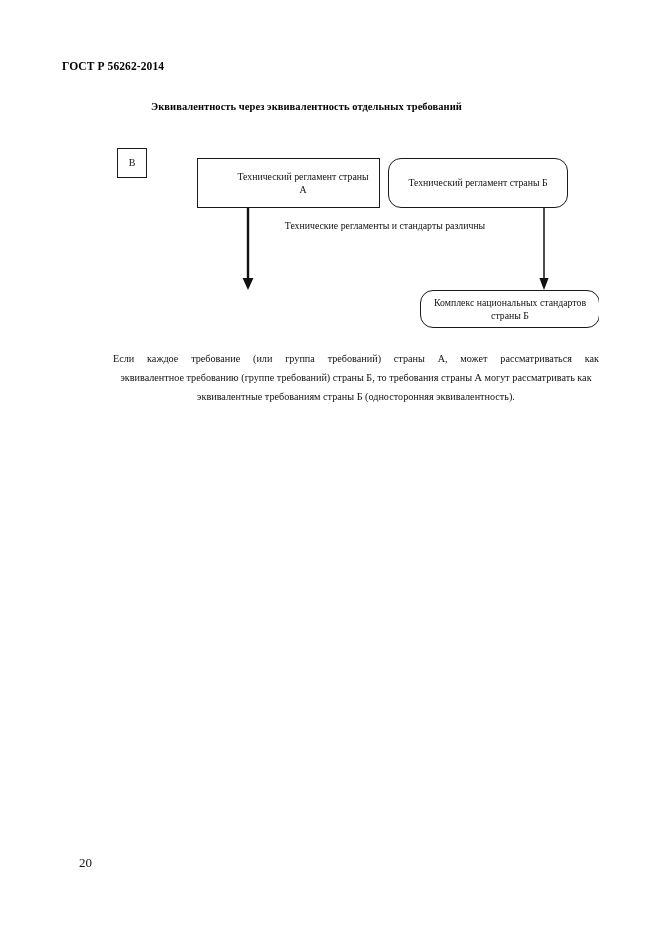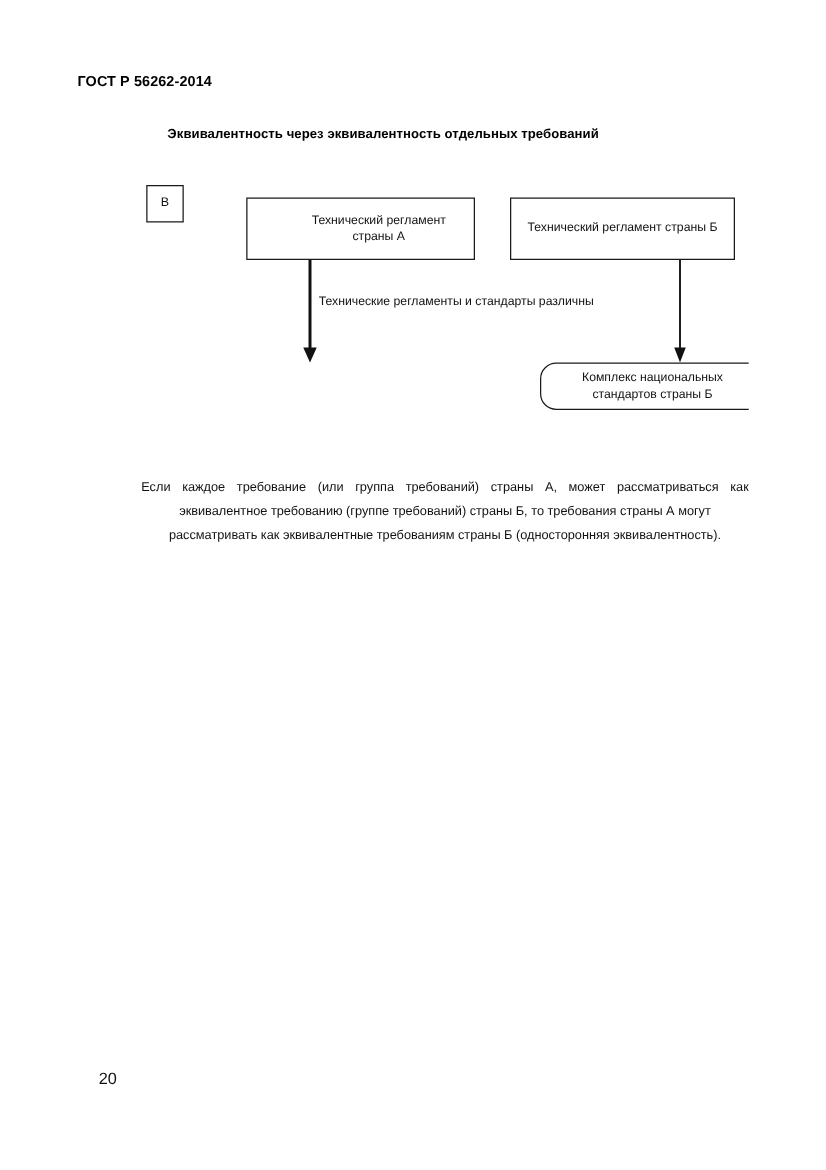--- a/index.html
+++ b/index.html
@@ -11,20 +11,21 @@
   body {
     font-family: "Liberation Sans", sans-serif;
     color: #000000;
   }
   .page {
     position: relative;
     width: 599px;
     height: 936px;
     background: #ffffff;
     overflow: hidden;
+    font-family: Liberation Serif, serif;
   }
 
   
   .doc-header {
     position: absolute;
     left: 62px;
     top: 60px;
     font-size: 11.5px;
     font-weight: bold;
     letter-spacing: 0.1px;
@@ -80,53 +81,54 @@
     padding: 0;
   }
   .node-tr-a {
     left: 197px;
     top: 158px;
     width: 183px;
     height: 50px;
     padding-left: 37px;
   }
   .node-tr-b {
-    left: 408px;
+    left: 388px;
     top: 158px;
     width: 180px;
     height: 50px;
+    border-radius: 13px;
   }
   .node-std-a {
     left: 197px;
     top: 290px;
     width: 183px;
     height: 38px;
   }
   .node-std-b {
-    left: 432px;
+    left: 420px;
     top: 290px;
     width: 180px;
     height: 38px;
     border-radius: 13px;
   }
 
   
   .arrow {
     position: absolute;
   }
   .arrow-left  { left: 240px; top: 208px; }
   .arrow-right { left: 536px; top: 208px; }
 
   
   .diagram-caption {
     position: absolute;
     left: 255px;
-    top: 235px;
+    top: 219px;
     width: 260px;
-    text-align: left;
+    text-align: center;
     font-size: 9.8px;
     line-height: 1.4;
     color: #111;
   }
 
   
   .body-text {
     position: absolute;
     left: 113px;
     width: 486px;
@@ -135,21 +137,20 @@
     color: #111;
   }
   .para-1 {
     top: 350px;
     text-align: center;
   }
   .para-1 .first-line {
     display: block;
     text-align: justify;
     text-align-last: justify;
-    margin-top: 32px;
   }
   .para-2 {
     top: 440px;
     text-align: center;
   }
 
   
   .page-number {
     position: absolute;
     left: 79px;

